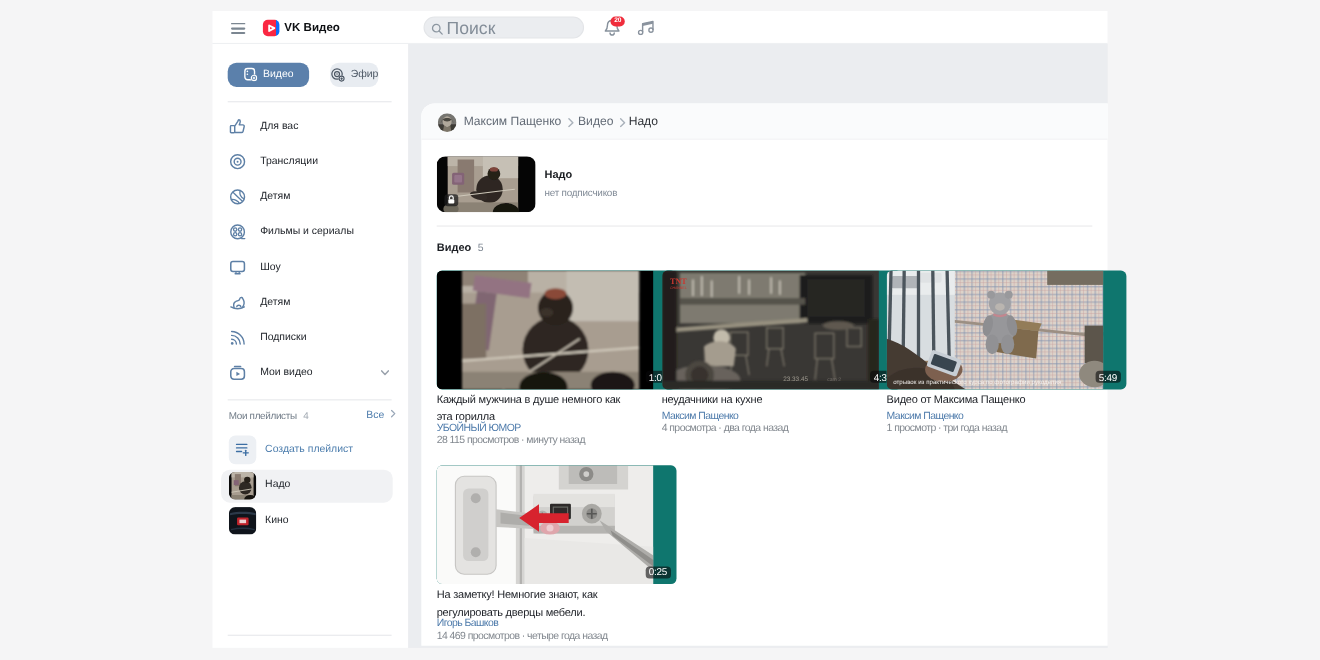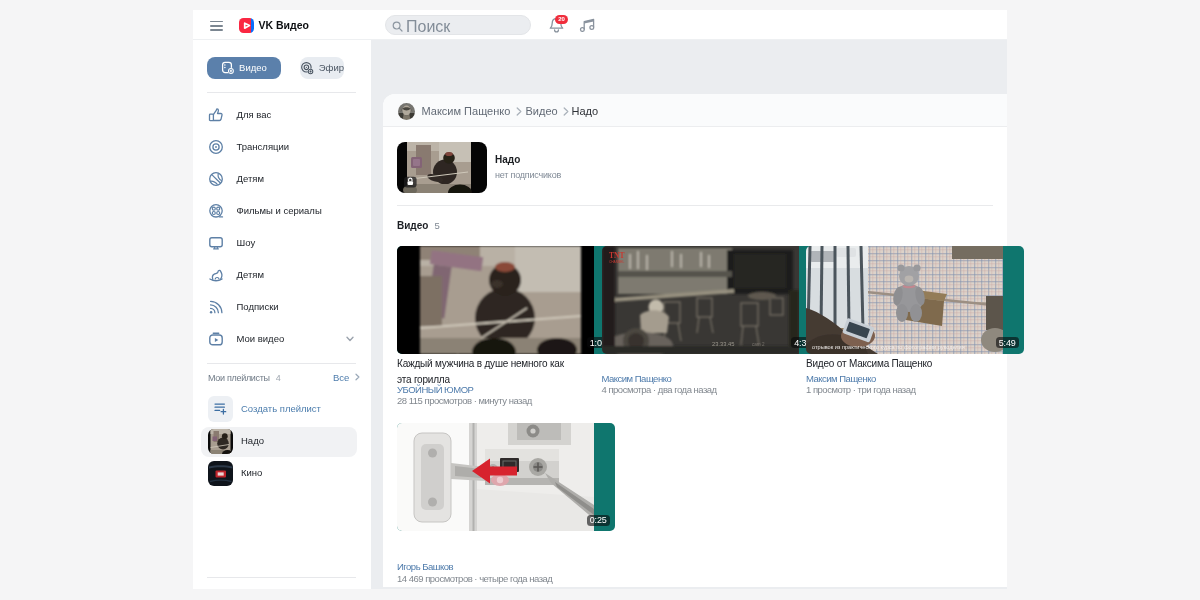--- a/index.html
+++ b/index.html
@@ -373,20 +373,21 @@
                 <ellipse cx="160" cy="50" rx="14" ry="4" fill="#5e594f"></ellipse>
                 <rect x="0" y="0" width="13" height="108" fill="#201f1d"></rect>
                 <rect x="187" y="44" width="10" height="64" fill="#26251f"></rect>
                 <rect x="0" y="100" width="197" height="8" fill="#2b2a26"></rect>
               </g>
               <text x="7" y="12" font-size="7.5" font-weight="bold" fill="#c93830" font-family="Liberation Serif,serif">TNT</text>
               <text x="7" y="17" font-size="3.2" fill="#c93830">CHANNEL</text>
               <text x="110" y="100" font-size="5.8" fill="#aaa59a" opacity=".85">23.33.45</text>
               <text x="150" y="100" font-size="4.6" fill="#87827a" opacity=".8">cam 2</text>
             </svg><div class="dur">4:31</div></div>
+    <div class="t1">неудачники на кухне</div>
     <div class="au">Максим Пащенко</div>
     <div class="mt">4 просмотра · два года назад</div>
    </div>
    <div class="card c2" style="left:423px;top:151.5px">
     <div class="th"><svg width="197" height="108" viewBox="0 0 197 108">
               <defs>
                 <pattern id="plaid" width="7" height="7" patternUnits="userSpaceOnUse">
                   <rect width="7" height="7" fill="#ddd2c9"></rect>
                   <rect width="7" height="1.3" fill="#8494ae" opacity=".55"></rect>
                   <rect width="1.3" height="7" fill="#8494ae" opacity=".55"></rect>
@@ -479,18 +480,19 @@
                 <path d="M136.5 44 h9 M141 39.5 v9" stroke="#595856" stroke-width="1.5"></path>
                 <circle cx="96" cy="46" r="5" fill="#b1b0ad"></circle>
                 <path d="M93 46 h6 M96 43 v6" stroke="#7d7b79" stroke-width="1.2"></path>
                 <ellipse cx="103" cy="57" rx="9" ry="6" fill="#dfa6ac"></ellipse>
                 <circle cx="103" cy="57" r="3.2" fill="#eeccd0"></circle>
                 <path d="M148 50 L197 82 L197 96 L154 60 Z" fill="#aeadaa"></path>
                 <path d="M158 59 L197 86 L197 92 L160 64 Z" fill="#8f8e8b"></path>
               </g>
               <polygon points="75,48 93,35.5 93,43.5 120,43.5 120,52.5 93,52.5 93,60.5" fill="#d7232e"></polygon>
             </svg><div class="dur">0:25</div></div>
+    <div class="t1">На заметку! Немногие знают, как<br>регулировать дверцы мебели.</div>
     <div class="au">Игорь Башков</div>
     <div class="mt">14 469 просмотров · четыре года назад</div>
    </div>
   </div>
  </div>
 </div>
 
 </body></html>

